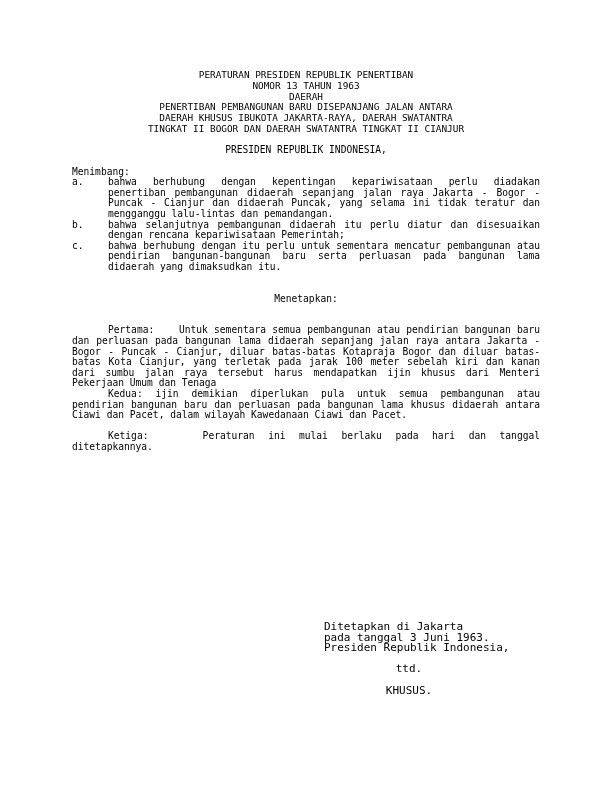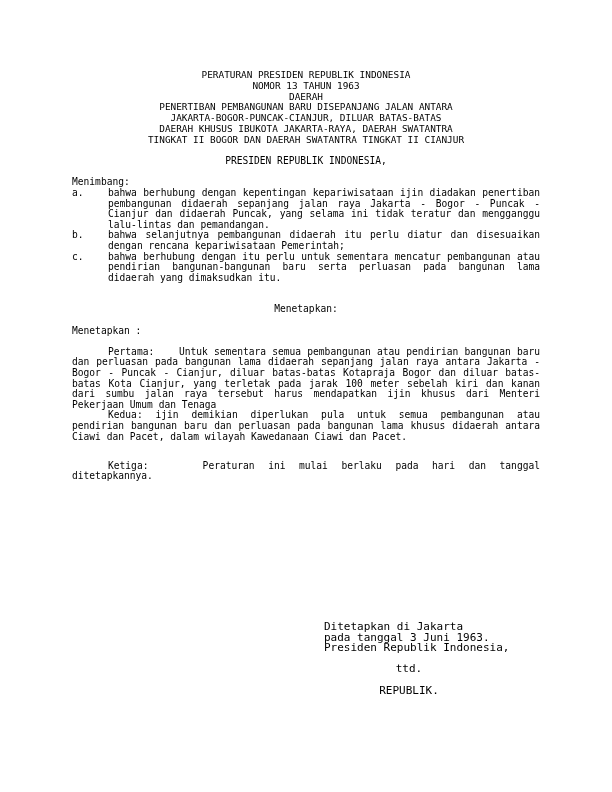--- a/index.html
+++ b/index.html
@@ -15,62 +15,60 @@
   .gap { height: 10.6px; }
   .indent { text-indent: 36px; }
   .sign { position: absolute; left: 324px; top: 622px; font-size: 11px; line-height: 10.6px; width: 200px; }
   .sign .c { text-align: center; width: 170px; }
 </style>
 </head>
 <body>
 
 <div class="page">
   <div class="center title">
-    <div>PERATURAN PRESIDEN REPUBLIK INDONESIA</div>
+    <div>PERATURAN PRESIDEN REPUBLIK PENERTIBAN</div>
     <div>NOMOR 13 TAHUN 1963</div>
     <div>DAERAH</div>
     <div>PENERTIBAN PEMBANGUNAN BARU DISEPANJANG JALAN ANTARA</div>
-    <div>JAKARTA-BOGOR-PUNCAK-CIANJUR, DILUAR BATAS-BATAS</div>
     <div>DAERAH KHUSUS IBUKOTA JAKARTA-RAYA, DAERAH SWATANTRA</div>
     <div>TINGKAT II BOGOR DAN DAERAH SWATANTRA TINGKAT II CIANJUR</div>
   </div>
   <div class="gap"></div>
   <div class="center">PRESIDEN REPUBLIK INDONESIA,</div>
   <div class="gap"></div>
 
   <div>Menimbang:</div>
   <div class="item">
     <div class="lbl">a.</div>
-    <div class="txt">bahwa berhubung dengan kepentingan kepariwisataan ijin diadakan penertiban pembangunan didaerah sepanjang jalan raya Jakarta - Bogor - Puncak - Cianjur dan didaerah Puncak, yang selama ini tidak teratur dan mengganggu lalu-lintas dan pemandangan.</div>
+    <div class="txt">bahwa berhubung dengan kepentingan kepariwisataan perlu diadakan penertiban pembangunan didaerah sepanjang jalan raya Jakarta - Bogor - Puncak - Cianjur dan didaerah Puncak, yang selama ini tidak teratur dan mengganggu lalu-lintas dan pemandangan.</div>
   </div>
   <div class="item">
     <div class="lbl">b.</div>
     <div class="txt">bahwa selanjutnya pembangunan didaerah itu perlu diatur dan disesuaikan dengan rencana kepariwisataan Pemerintah;</div>
   </div>
   <div class="item">
     <div class="lbl">c.</div>
     <div class="txt">bahwa berhubung dengan itu perlu untuk sementara mencatur pembangunan atau pendirian bangunan-bangunan baru serta perluasan pada bangunan lama didaerah yang dimaksudkan itu.</div>
   </div>
   <div class="gap"></div>
 
   <div class="gap"></div>
 
   <div class="center">Menetapkan:</div>
   <div class="gap"></div>
 
-  <div>Menetapkan :</div>
   <div class="gap"></div>
   <div class="just indent" style="white-space: pre-wrap;">Pertama:    Untuk sementara semua pembangunan atau pendirian bangunan baru dan perluasan pada bangunan lama didaerah sepanjang jalan raya antara Jakarta - Bogor - Puncak - Cianjur, diluar batas-batas Kotapraja Bogor dan diluar batas- batas Kota Cianjur, yang terletak pada jarak 100 meter sebelah kiri dan kanan dari sumbu jalan raya tersebut harus mendapatkan ijin khusus dari Menteri Pekerjaan Umum dan Tenaga</div>
   <div class="just indent">Kedua: ijin demikian diperlukan pula untuk semua pembangunan atau pendirian bangunan baru dan perluasan pada bangunan lama khusus didaerah antara Ciawi dan Pacet, dalam wilayah Kawedanaan Ciawi dan Pacet.</div>
   <div class="gap"></div>
-  <div class="just indent" style="white-space: pre-wrap; margin-top: 8px;">Ketiga:    Peraturan ini mulai berlaku pada hari dan tanggal ditetapkannya.</div>
+  <div class="just indent" style="white-space: pre-wrap;">Ketiga:    Peraturan ini mulai berlaku pada hari dan tanggal ditetapkannya.</div>
   <div class="gap"></div>
 </div>
 
 <div class="sign">
   <div>Ditetapkan di Jakarta</div>
   <div>pada tanggal 3 Juni 1963.</div>
   <div>Presiden Republik Indonesia,</div>
   <div class="gap"></div>
   <div class="c">ttd.</div>
   <div class="gap"></div>
-  <div class="c">REPUBLIK.</div>
+  <div class="c">KHUSUS.</div>
 </div>
 
 </body></html>

